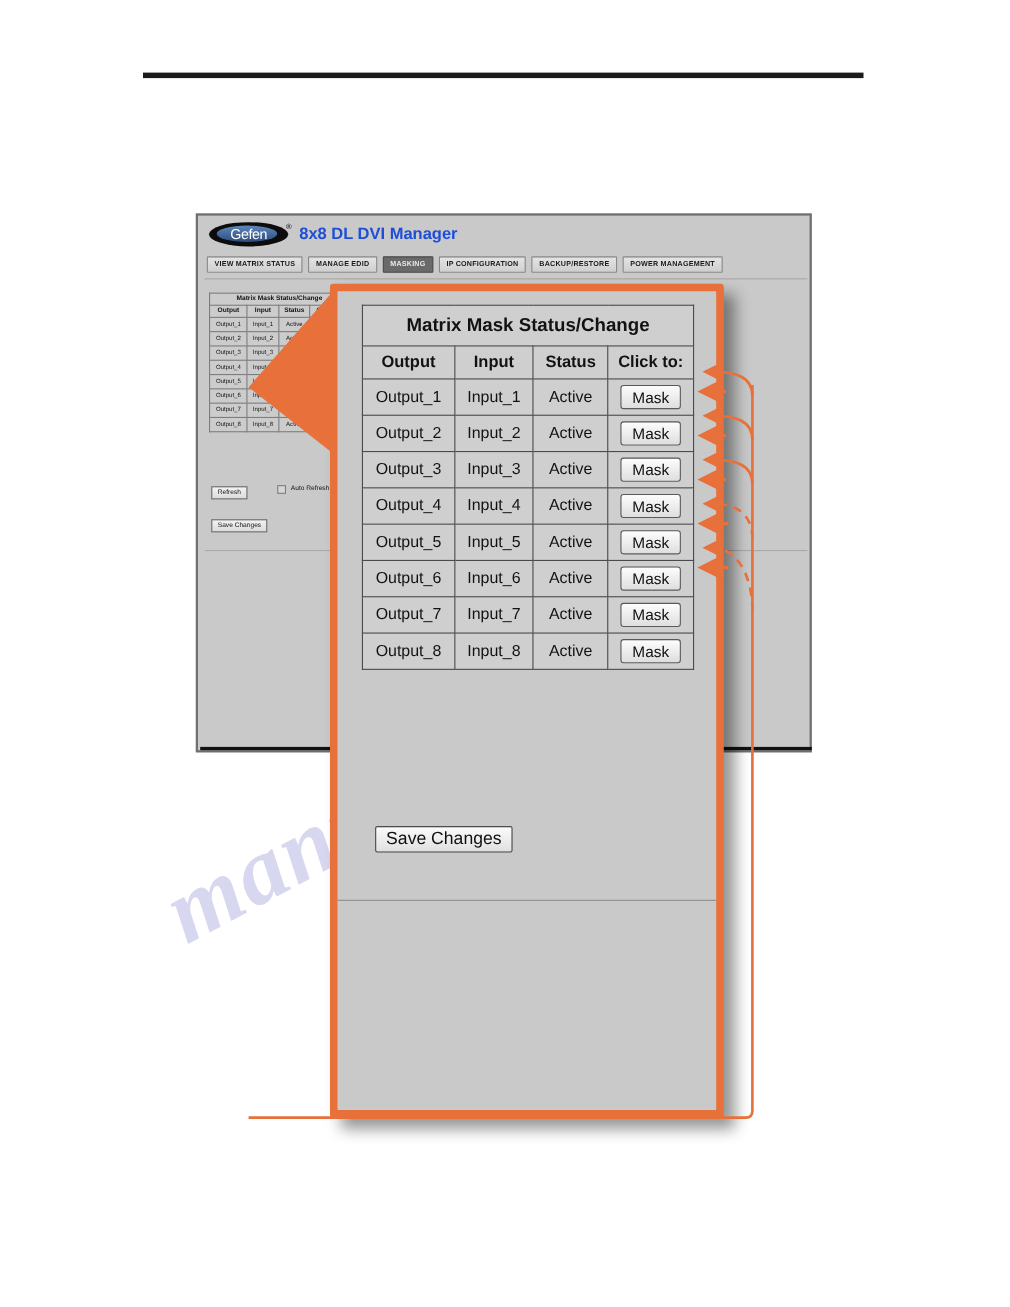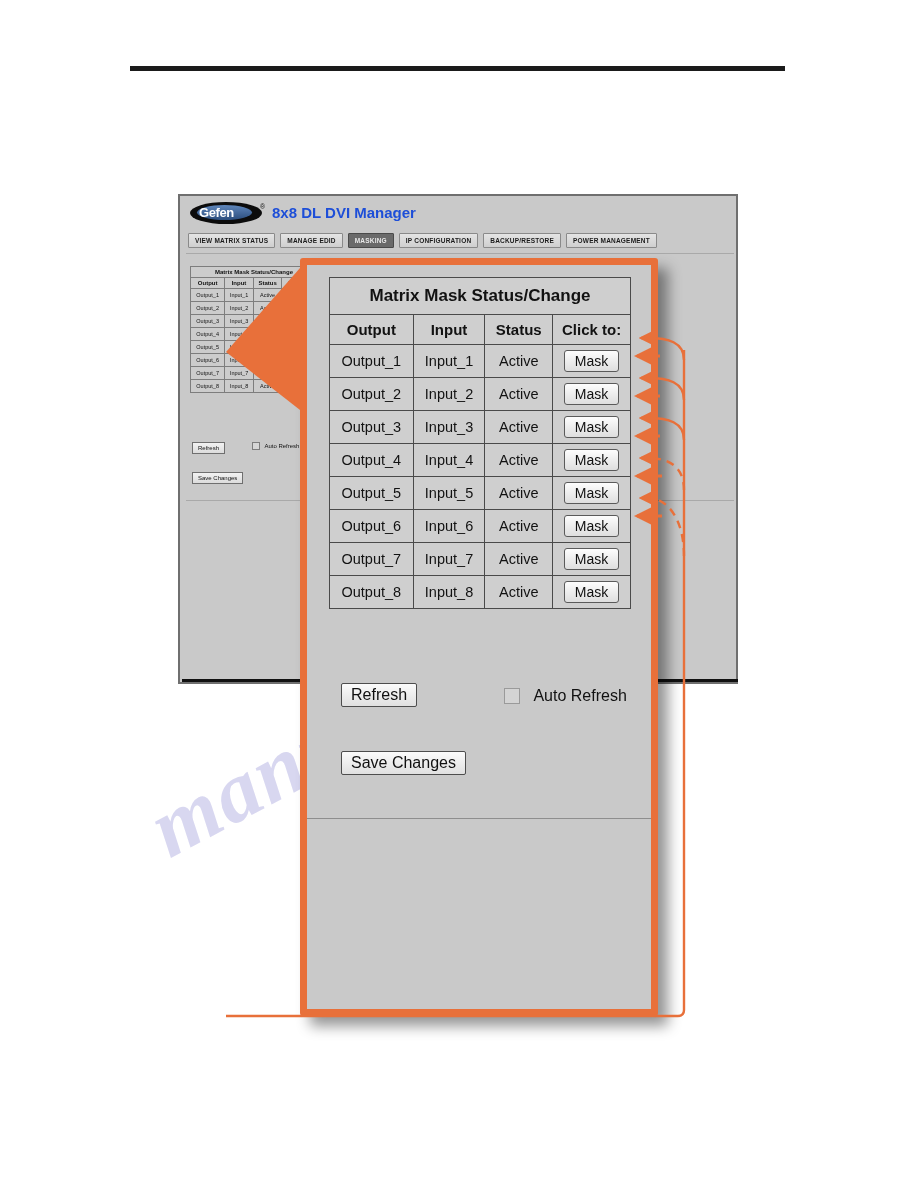--- a/index.html
+++ b/index.html
@@ -16,21 +16,21 @@
   .app-window{
     position:absolute;left:178px;top:194px;width:560px;height:490px;
     background:#c9c9c9;border:2px solid #6f6f6f;box-sizing:border-box;
   }
   .app-header{position:absolute;left:0;top:0;width:100%;height:36px;}
   .logo{position:absolute;left:10px;top:6px;width:72px;height:22px;}
   .logo .ell-out{position:absolute;left:0;top:0;width:72px;height:22px;border-radius:50%;background:#0c0c0c;}
   .logo .ell-in{position:absolute;left:7px;top:3px;width:55px;height:15px;border-radius:50%;
     background:linear-gradient(#5f86bb,#2b4d7d);}
   .logo .word{position:absolute;left:9px;top:3px;width:54px;height:16px;color:#ffffff;
-    font-size:13px;font-weight:bold;letter-spacing:-0.4px;line-height:16px;text-align:left;
+    font-size:13px;font-weight:normal;letter-spacing:-0.4px;line-height:16px;text-align:center;
     font-family:"Liberation Sans", sans-serif;}
   .logo .reg{position:absolute;left:70px;top:1px;font-size:7px;color:#111;}
   .app-title{position:absolute;left:92px;top:8px;font-size:15px;font-weight:bold;color:#1d4ed8;
     letter-spacing:0px;}
 
   .tabbar{position:absolute;left:8px;top:37px;display:flex;gap:5px;}
   .tab{
     border:1px solid #8a8a8a;background:linear-gradient(#e4e4e4,#cfcfcf);
     font-size:6.5px;font-weight:bold;color:#1a1a1a;padding:3px 6px;letter-spacing:0.2px;
     white-space:nowrap;border-radius:1px;
@@ -259,26 +259,20 @@
         </tr>
         <tr>
           <td class="zcell">Output_8</td>
           <td class="zcell">Input_8</td>
           <td class="zcell">Active</td>
           <td class="zbtncell"><span class="zbtn">Mask</span></td>
         </tr>
       </tbody>
         </table>
 
-      <div class="zrefresh-row">
-        <span class="zbig-btn">Refresh</span>
-        <span style="display:inline-block;width:78px"></span>
-        <span class="zchk"></span>
-        <span class="zchk-lbl">Auto Refresh</span>
-      </div>
 
       <div class="zsave-row">
         <span class="zbig-btn">Save Changes</span>
       </div>
 
       <div class="zoom-sep"></div>
     </div>
   </div>
 
   <svg class="overlay" viewBox="0 0 918 1188">

